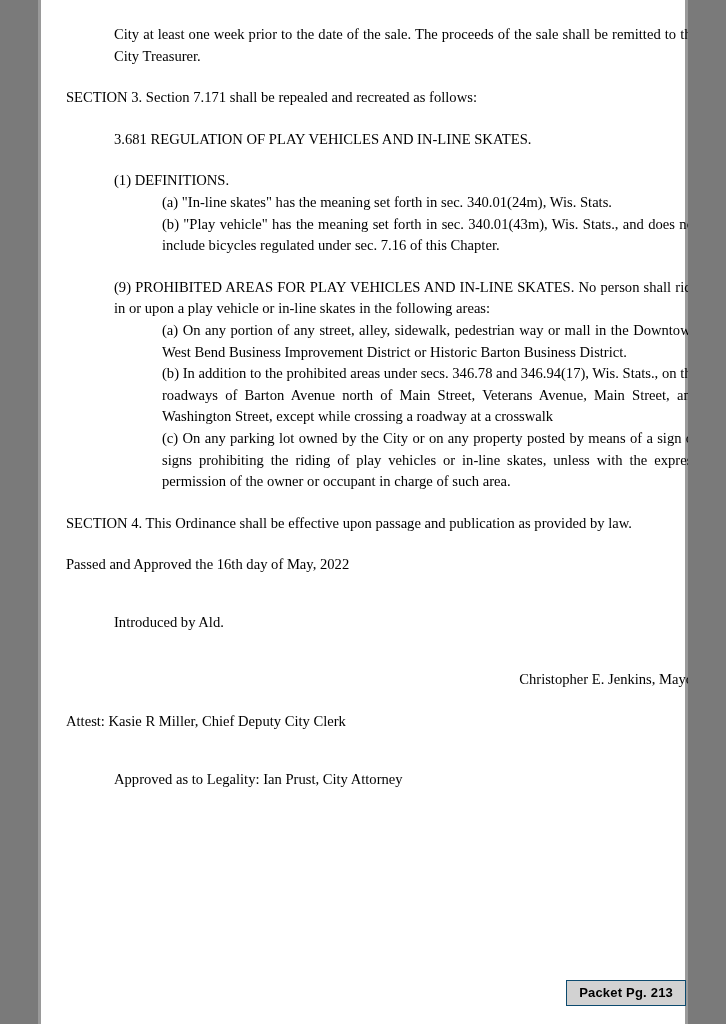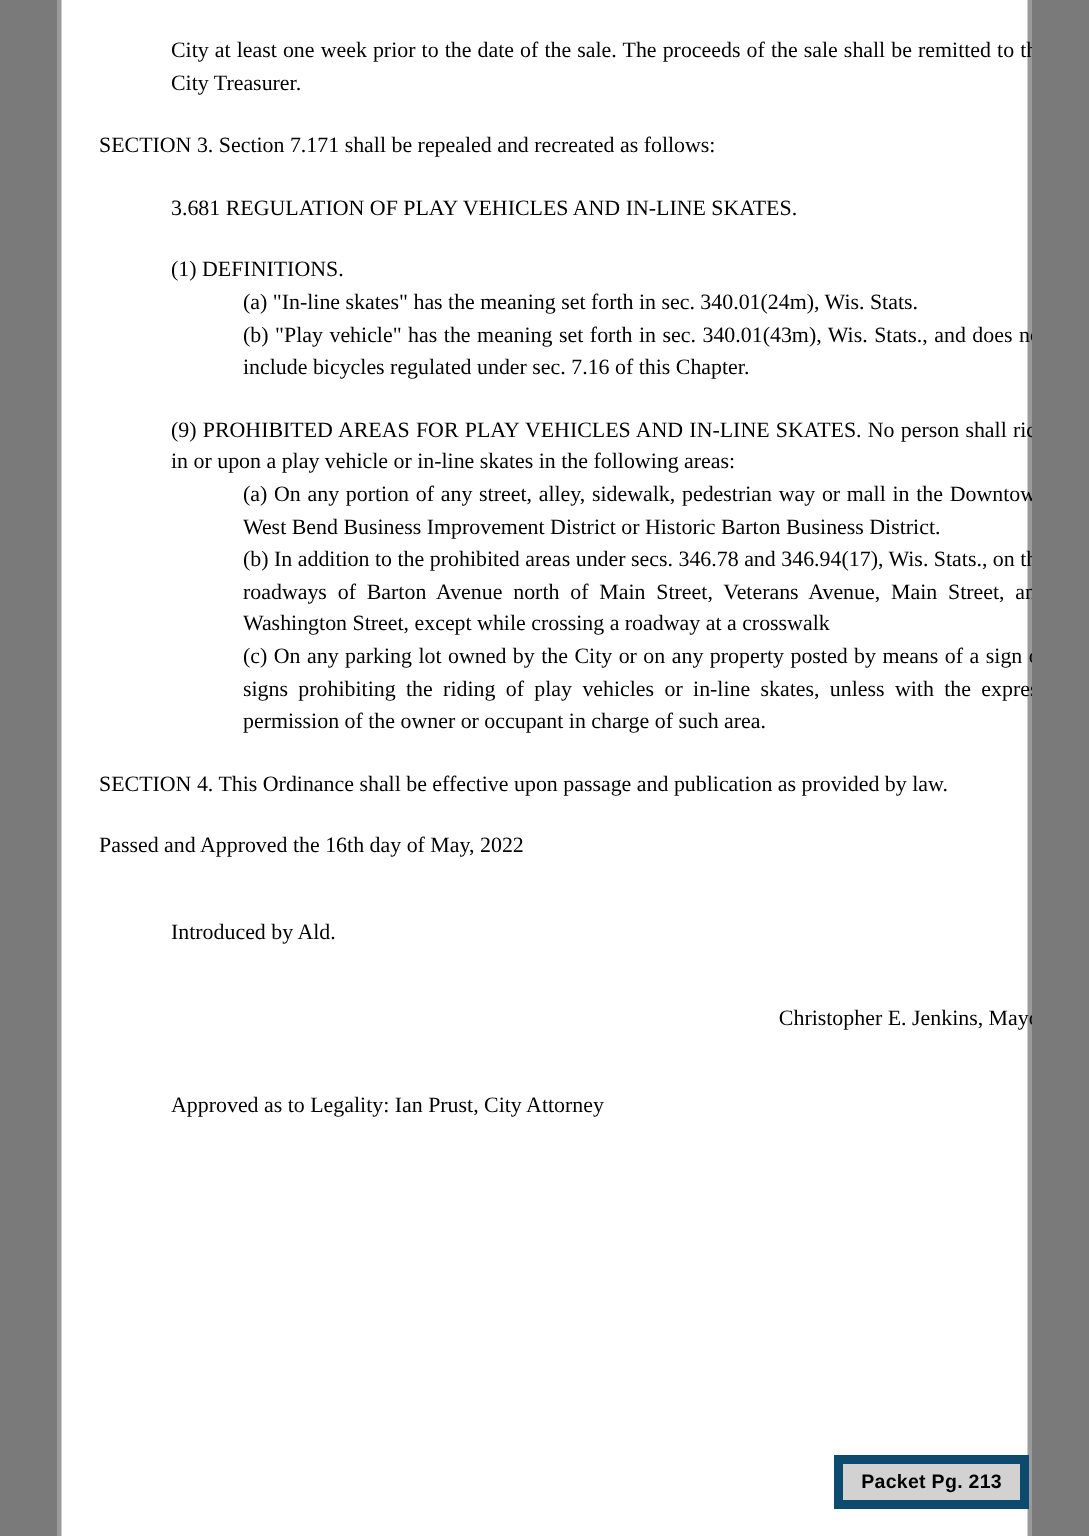--- a/index.html
+++ b/index.html
@@ -38,21 +38,21 @@
   }
   .gap-md { margin-top: 20px; }
   .gap-xl { margin-top: 36px; margin-left: 48px; }
   .nojust { text-align: left; }
   .right-align { text-align: right; }
   .packet-badge {
     position: absolute;
     right: 2px;
     bottom: 18px;
     background: #d2d2d2;
-    border: 6px solid #0c4a6e;
+    border: 1px solid #0c4a6e;
     color: #000;
     font-family: "Liberation Sans", sans-serif;
     font-weight: bold;
     font-size: 13px;
     padding: 4px 12px 5px 12px;
     letter-spacing: 0.2px;
   }
   .edge-left {
     position: absolute;
     left: 0; top: 0; bottom: 0;
@@ -97,19 +97,20 @@
     <p class="sub">(c) On any parking lot owned by the City or on any property posted by means of a sign or signs prohibiting the riding of play vehicles or in-line skates, unless with the express permission of the owner or occupant in charge of such area.</p>
 
     <p class="gap-md">SECTION 4. This Ordinance shall be effective upon passage and publication as provided by law.</p>
 
     <p class="gap-md nojust">Passed and Approved the 16th day of May, 2022</p>
 
     <p class="gap-xl nojust">Introduced by Ald.</p>
 
     <p class="gap-xl right-align">Christopher E. Jenkins, Mayor</p>
 
+    <p class="gap-md nojust">Attest:  Kasie R Miller, Chief Deputy City Clerk</p>
 
     <p class="gap-xl nojust">Approved as to Legality:  Ian Prust, City Attorney</p>
 
   </div>
 
   <div class="packet-badge">Packet Pg. 213</div>
 </div>
 
 </body></html>

